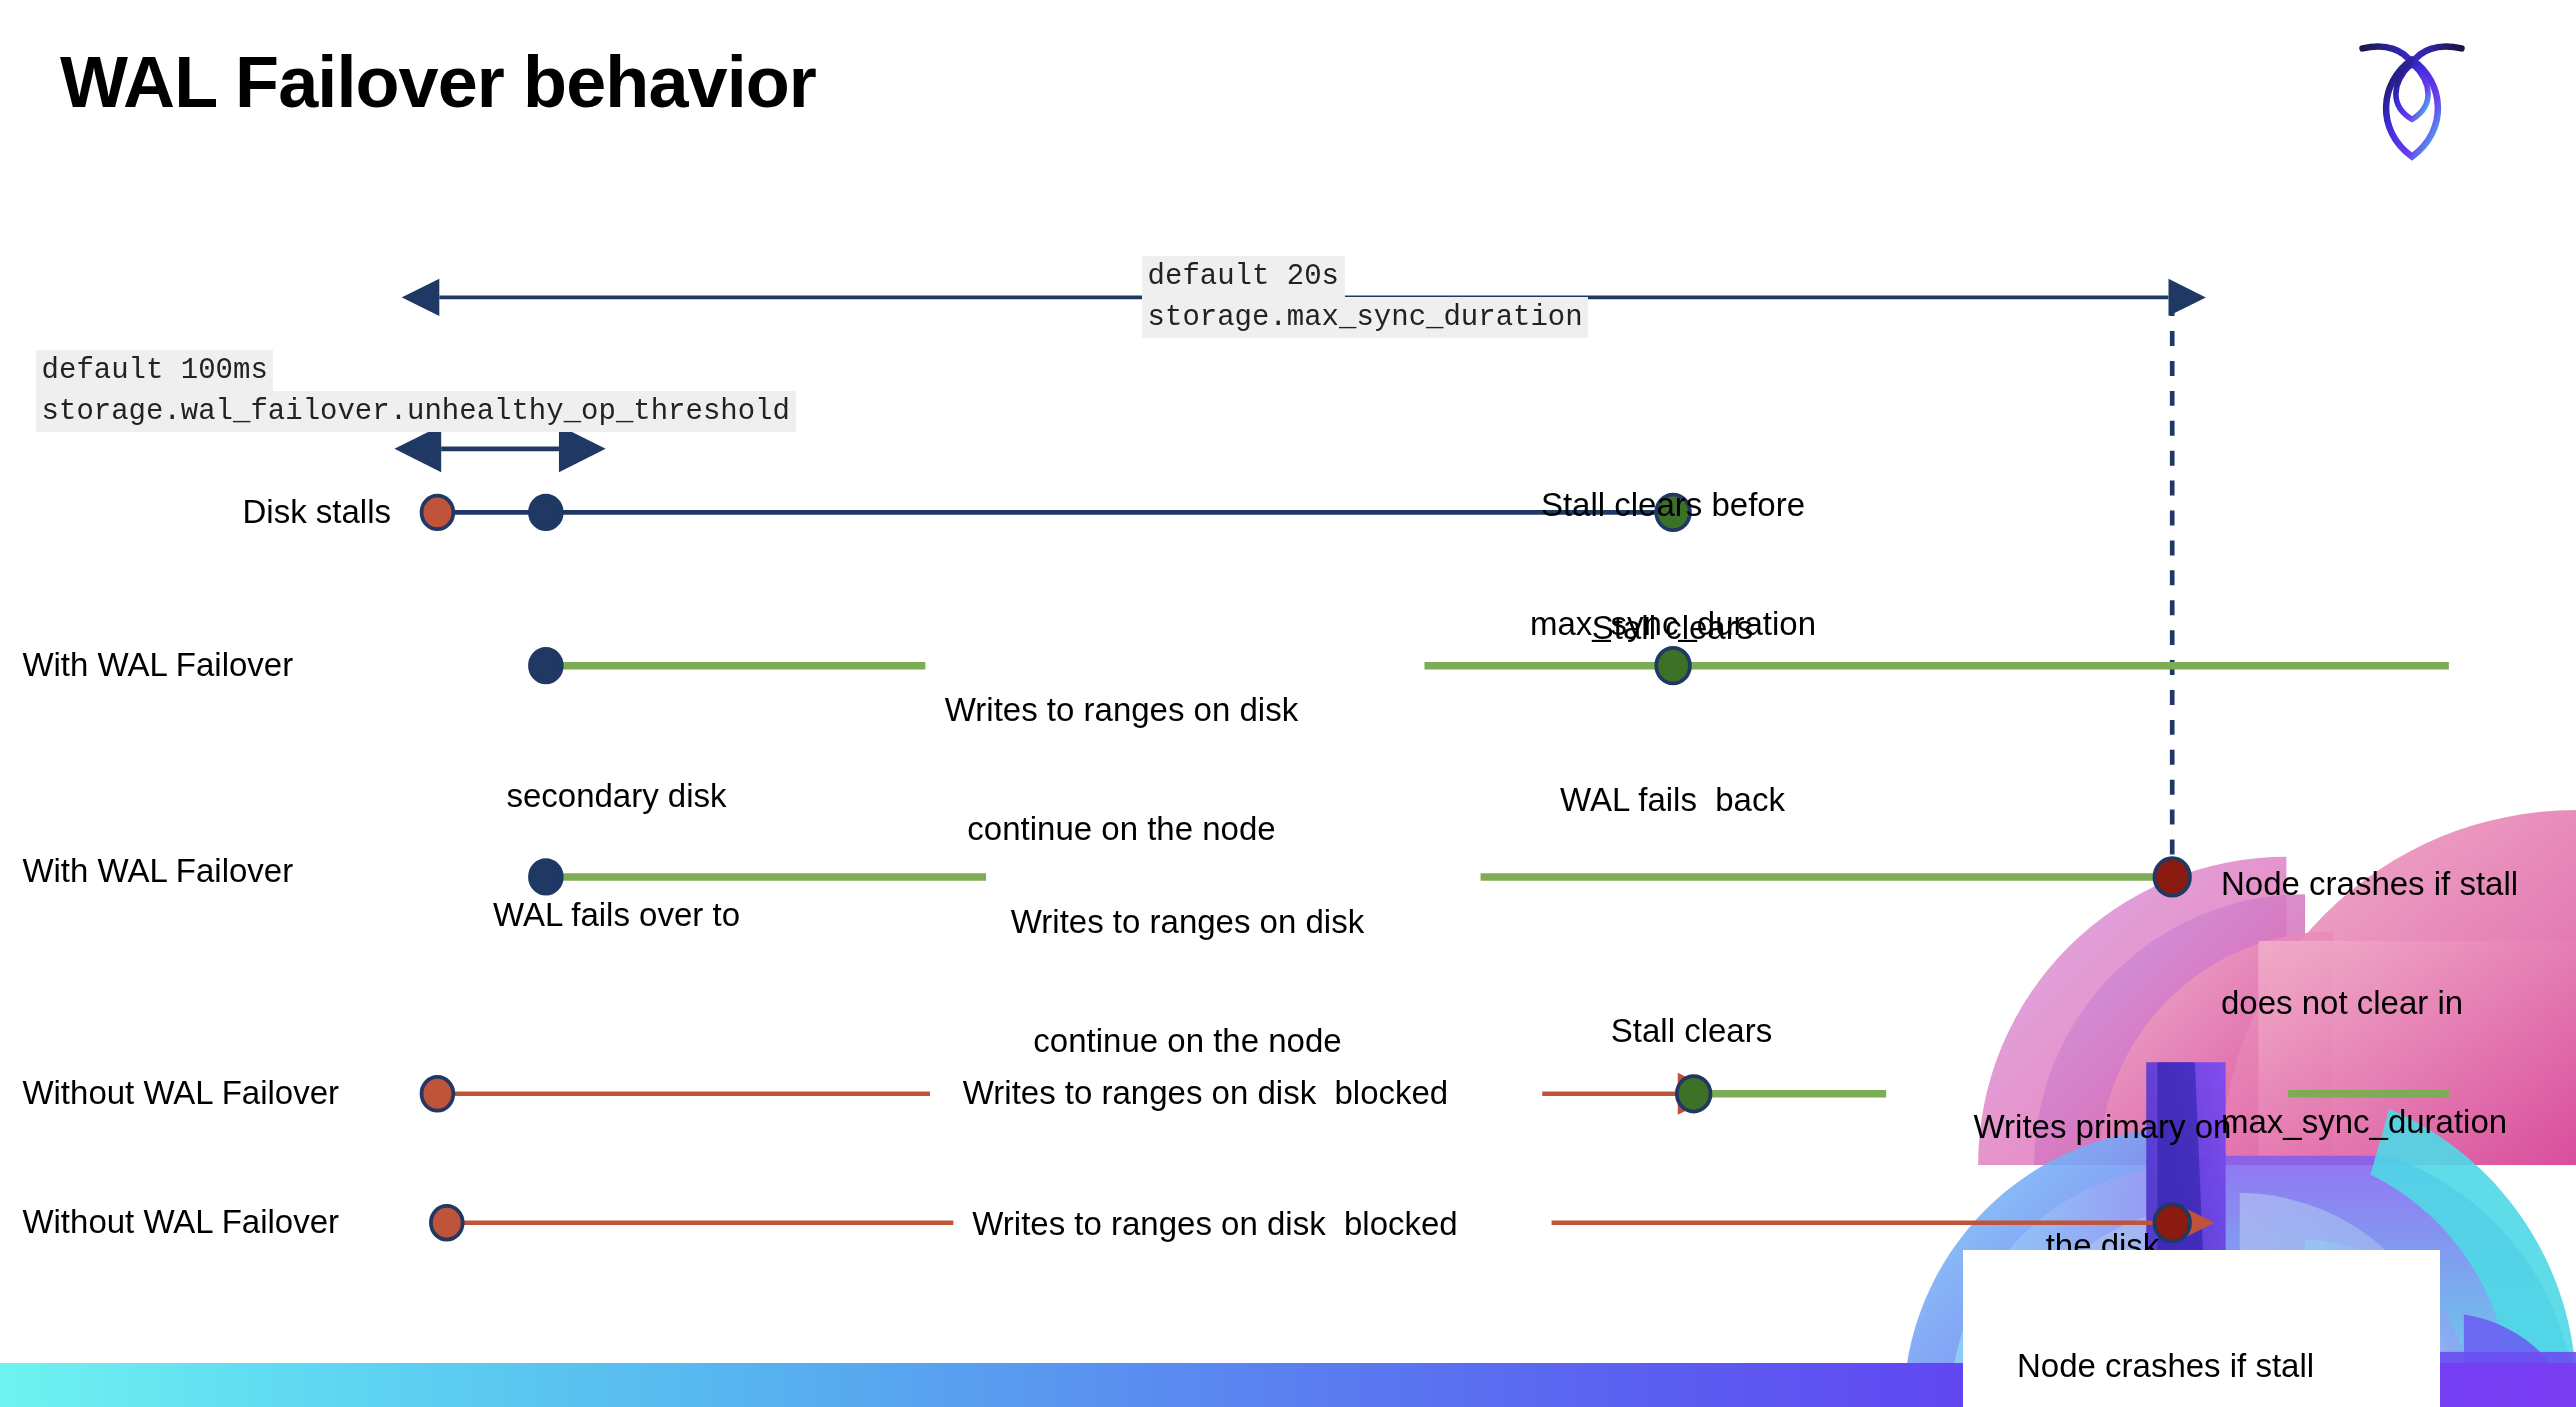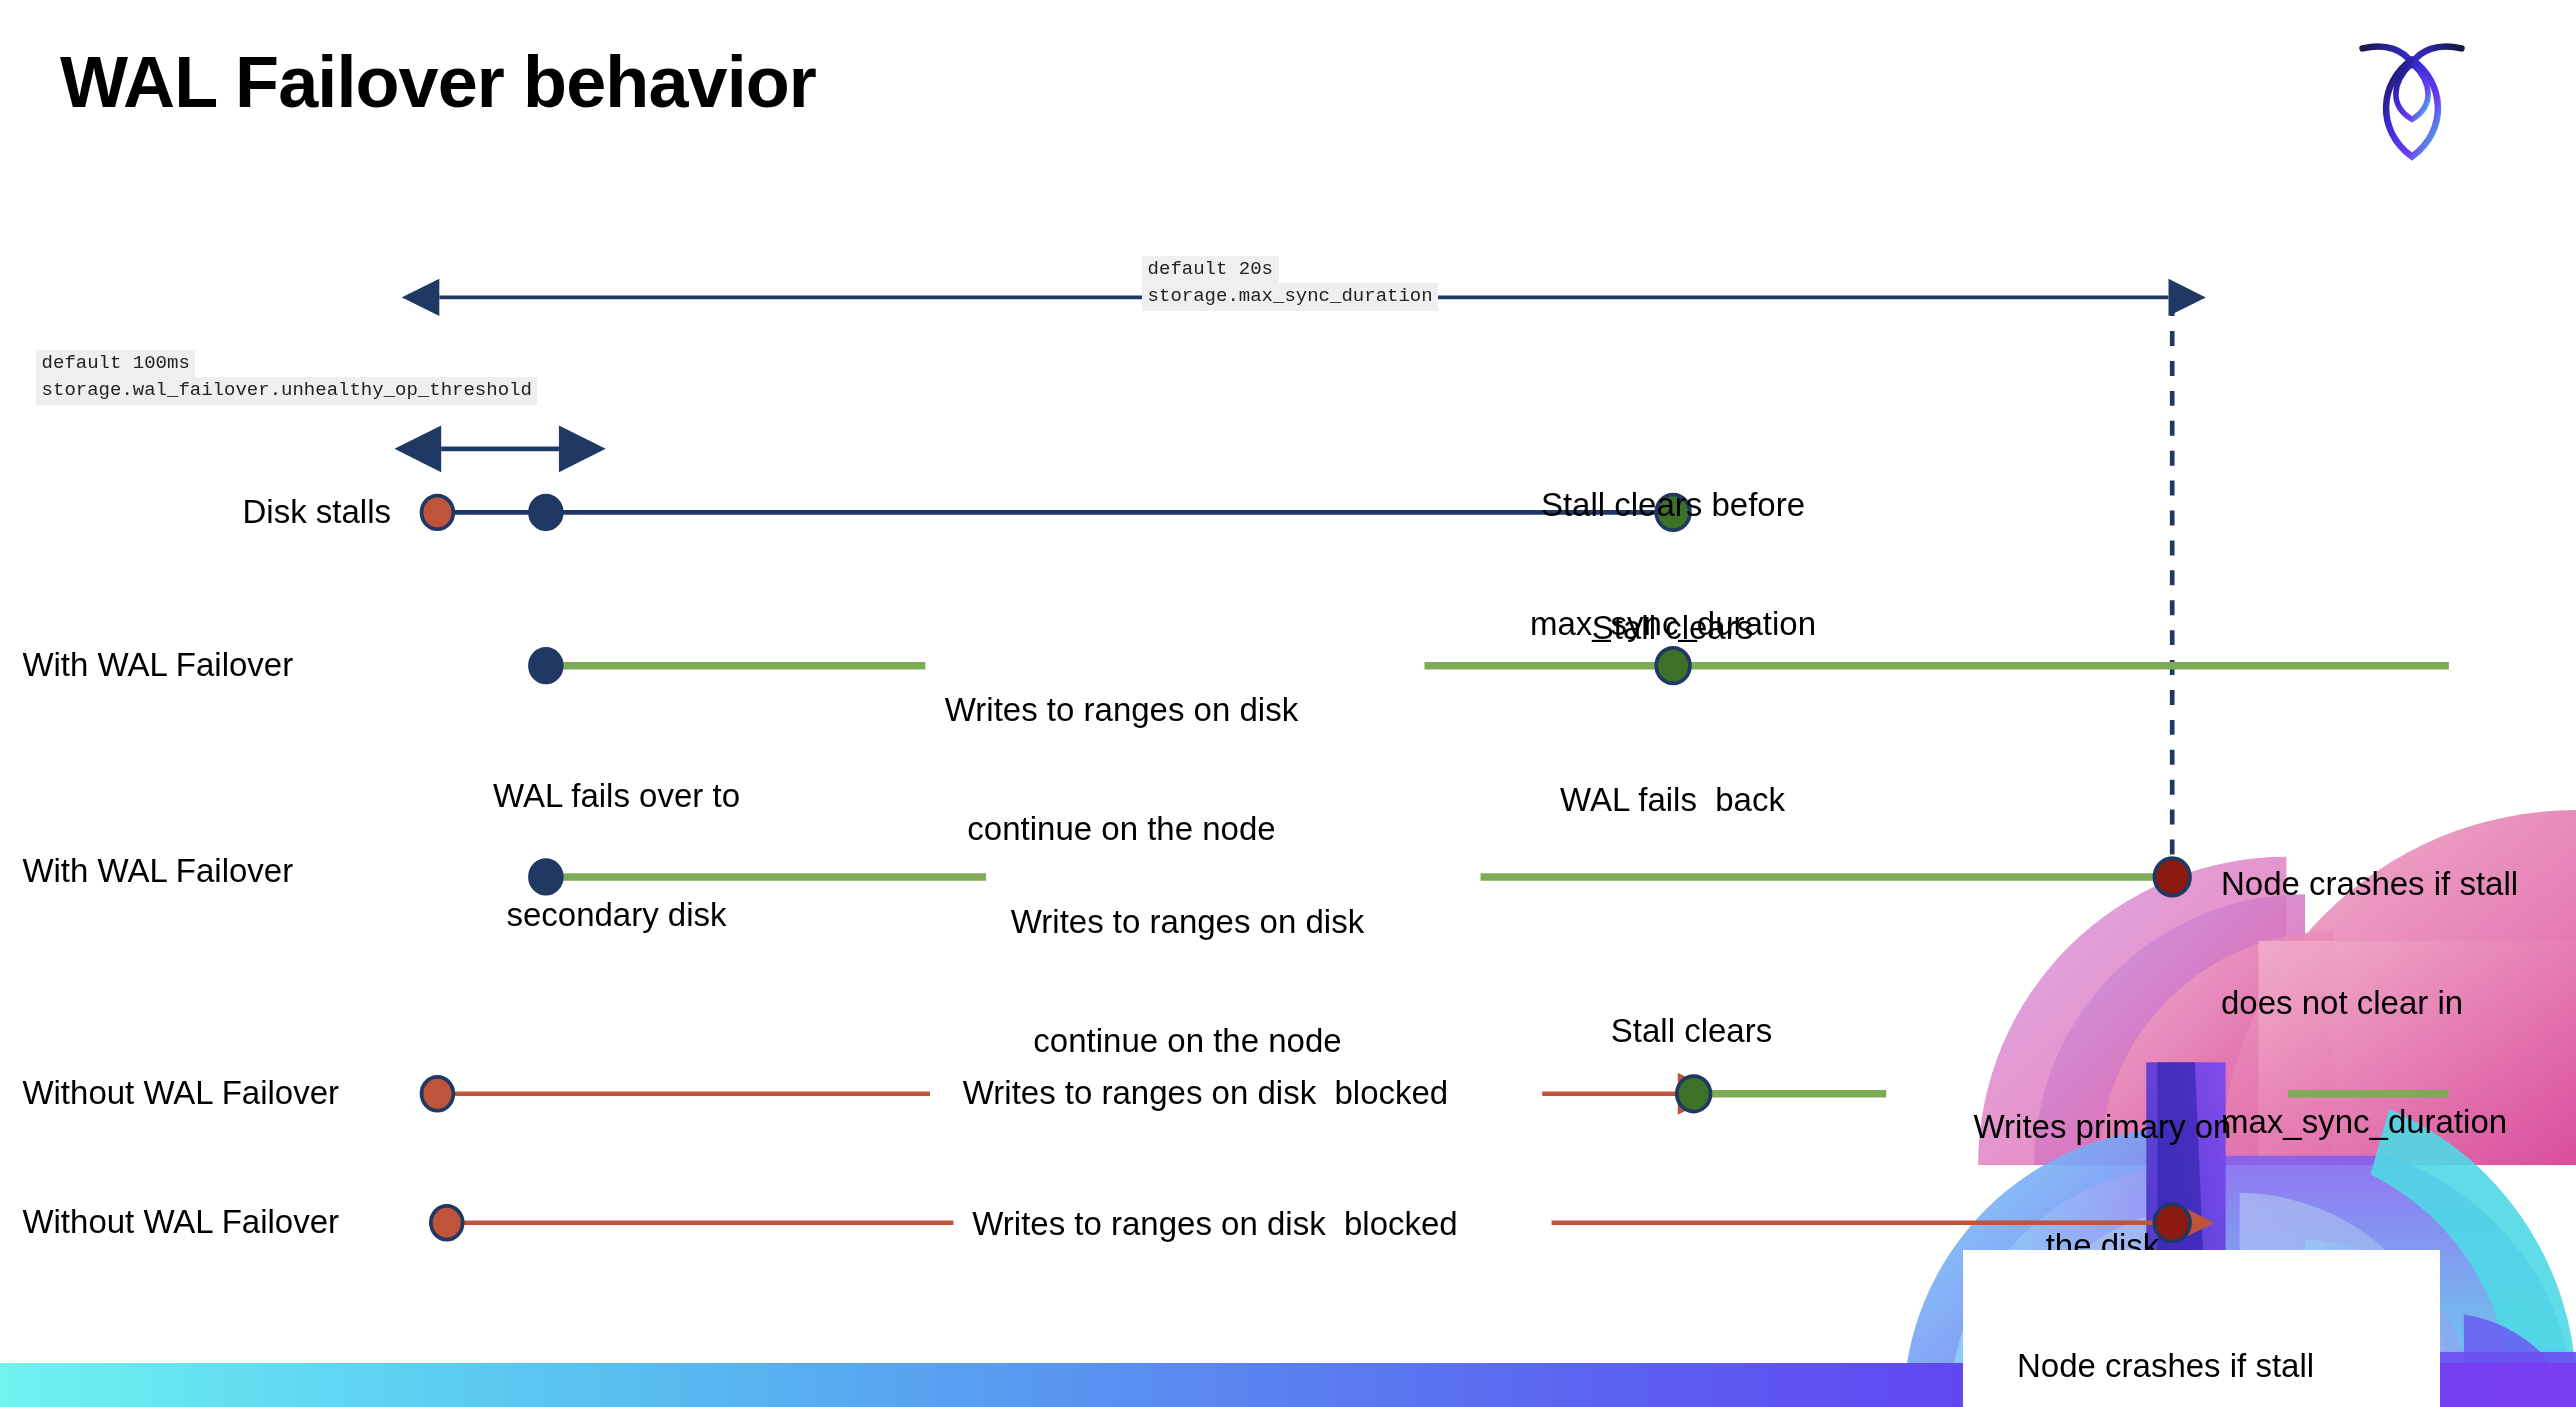--- a/index.html
+++ b/index.html
@@ -31,21 +31,21 @@
   .logo{position:absolute;right:103px;top:26px;width:122px;height:140px;z-index:6;}
 
   
   .canvas{position:absolute;inset:0;z-index:4;}
   .canvas svg{position:absolute;left:0;top:0;}
 
   
   .chip{
     position:absolute;z-index:5;
     font-family:"Liberation Mono", monospace;
-    font-size:19px;color:#222;background:#efefef;
+    font-size:29px;color:#222;background:#efefef;
     padding:0.9px 5.6px;white-space:nowrap;line-height:1.35;
   }
   .chip-group{position:absolute;z-index:5;}
   .chip-group .chip{position:static;display:block;width:max-content;}
 
   
   .lbl{
     position:absolute;z-index:5;color:#000;
     font-size:33px;line-height:1.2;white-space:pre;
     font-family:Liberation Sans, sans-serif;
@@ -248,22 +248,22 @@
     <div>continue on the node</div>
   </div>
 
   <div class="lbl c" style="left:1467px;top:608px;width:411px;">Stall clears</div>
 
   <div class="lbl c" style="left:1467px;top:701px;width:411px;">
     <div>WAL fails  back</div>
   </div>
 
   <div class="lbl c" style="left:411px;top:697px;width:411px;">
+    <div>secondary disk</div>
     <div>WAL fails over to</div>
-    <div>secondary disk</div>
   </div>
 
   <div class="lbl c" style="left:963px;top:823px;width:449px;">
     <div>Writes to ranges on disk</div>
     <div>continue on the node</div>
   </div>
 
   <div class="lbl l" style="left:2221px;top:785px;width:355px;">
     <div>Node crashes if stall</div>
     <div>does not clear in</div>

